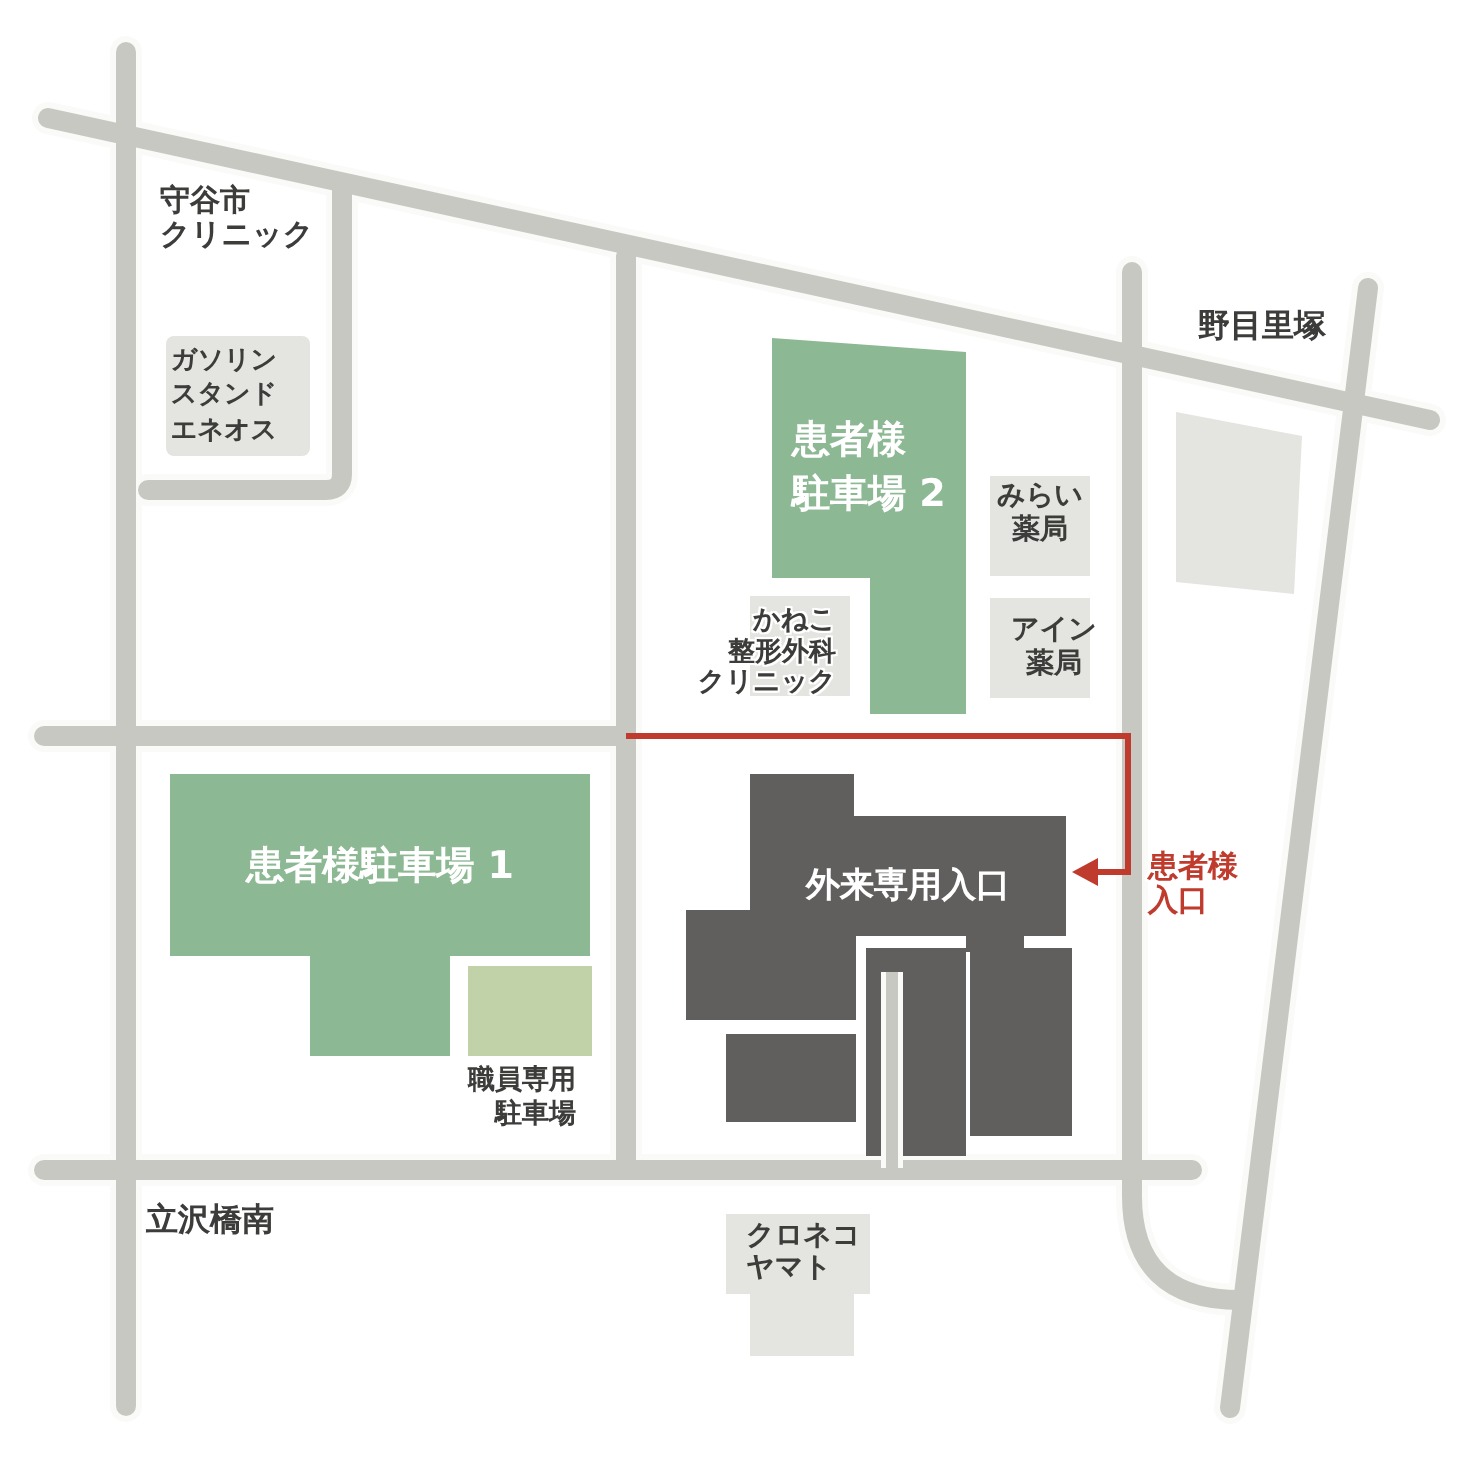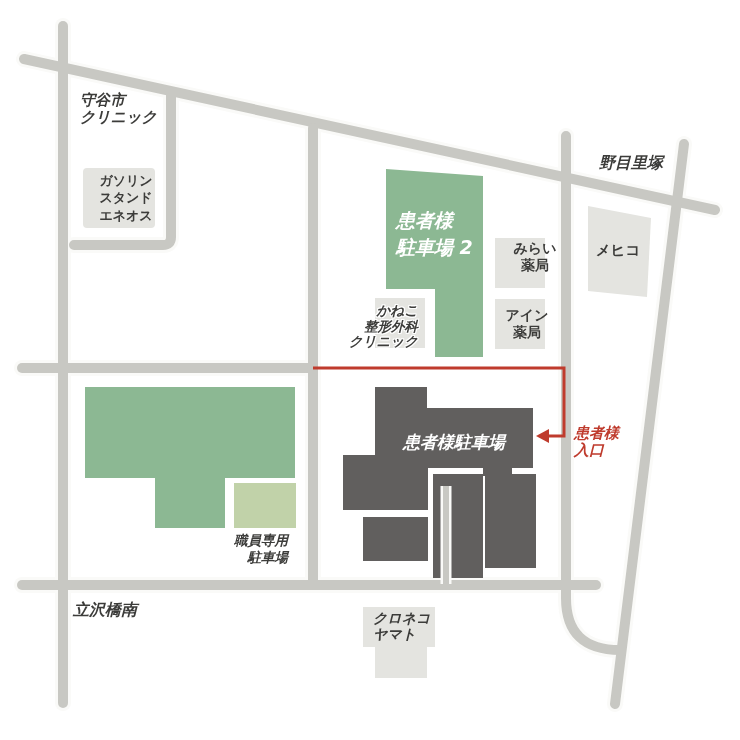--- a/index.html
+++ b/index.html
@@ -14,21 +14,21 @@
   .casing{fill:none;stroke:var(--road-casing);stroke-width:16;stroke-linecap:round;stroke-linejoin:round;}
   .roadline{fill:none;stroke:var(--road);stroke-width:10;stroke-linecap:round;stroke-linejoin:round;}
   .walk-casing{fill:none;stroke:var(--road-casing);stroke-width:11;stroke-linecap:butt;}
   .walkline{fill:none;stroke:var(--road);stroke-width:6;stroke-linecap:butt;}
   .green{fill:var(--parking-green);}
   .lightgreen{fill:var(--staff-green);}
   .building{fill:var(--building-gray);}
   .graybox{fill:var(--box-gray);}
   .route{fill:none;stroke:var(--route-red);stroke-width:3;stroke-linejoin:miter;stroke-linecap:butt;}
   .arrowhead{fill:var(--route-red);}
-  .lbl{position:absolute;color:var(--text-dark);font-weight:700;white-space:nowrap;font-style:italic;}
+  .lbl{position:absolute;color:var(--text-dark);font-weight:700;white-space:nowrap;}
   .outline{text-shadow:-1px -1px 0 #fff,1px -1px 0 #fff,-1px 1px 0 #fff,1px 1px 0 #fff,
            0 -1px 0 #fff,0 1px 0 #fff,-1px 0 0 #fff,1px 0 0 #fff;}
   .white{color:var(--text-white);}
   .red{color:var(--route-red);}
   .boxlbl{position:absolute;display:flex;flex-direction:column;align-items:center;justify-content:center;
           text-align:center;color:var(--text-dark);font-weight:600;}
 </style>
 </head>
 <body>
 
@@ -83,63 +83,63 @@
 
     <path class="route" d="M313,368 L564,368 L564,436 L548,436"></path>
     <polygon class="arrowhead" points="536,436 549,429 549,443"></polygon>
   </svg>
 
   <div class="lbl outline" style="left:80px;top:92px;font-size:15px;line-height:17px;">
     <div>守谷市</div>
     <div>クリニック</div>
   </div>
 
-  <div class="boxlbl" style="left:90px;top:168px;width:72px;height:60px;font-size:13px;line-height:17.5px;">
+  <div class="boxlbl" style="left:76px;top:168px;width:72px;height:60px;font-size:13px;line-height:17.5px;">
     <div>ガソリン</div>
     <div>スタンド</div>
     <div>エネオス</div>
   </div>
 
   <div class="lbl white" style="left:396px;top:207px;font-size:19px;line-height:27px;">
     <div>患者様</div>
     <div>駐車場 2</div>
   </div>
 
   <div class="lbl outline" style="left:330px;top:303px;width:88px;text-align:right;font-size:13.5px;line-height:15.5px;font-weight:600;">
     <div>かねこ</div>
     <div>整形外科</div>
     <div>クリニック</div>
   </div>
 
-  <div class="boxlbl" style="left:510px;top:238px;width:50px;height:38px;font-size:14px;line-height:17px;">
+  <div class="boxlbl" style="left:495px;top:238px;width:50px;height:38px;font-size:14px;line-height:17px;">
     <div>みらい</div>
     <div>薬局</div>
   </div>
 
   <div class="boxlbl" style="left:495px;top:299px;width:64px;height:50px;font-size:14px;line-height:17px;">
     <div>アイン</div>
     <div>薬局</div>
   </div>
 
-  <div class="boxlbl" style="left:588px;top:206px;width:60px;height:88px;font-size:14.5px;">
-    <div>メヒコ</div>
-  </div>
 
   <div class="lbl outline" style="left:599px;top:153px;font-size:16px;">
     <span>野目里塚</span>
   </div>
 
+  <div class="lbl white" style="left:85px;top:420px;width:210px;text-align:center;font-size:19px;">
+    <span>患者様駐車場 1</span>
+  </div>
 
   <div class="lbl outline" style="left:234px;top:532px;font-size:13.5px;line-height:16.5px;text-align:right;">
     <div>職員専用</div>
     <div>駐車場</div>
   </div>
 
   <div class="lbl white" style="left:375px;top:431px;width:158px;text-align:center;font-size:17px;">
-    <span>患者様駐車場</span>
+    <span>外来専用入口</span>
   </div>
 
   <div class="lbl red outline" style="left:574px;top:425px;font-size:15px;line-height:16.5px;">
     <div>患者様</div>
     <div>入口</div>
   </div>
 
 
   <div class="lbl" style="left:373px;top:611px;font-size:14px;line-height:15.5px;font-weight:600;">
     <div>クロネコ</div>

